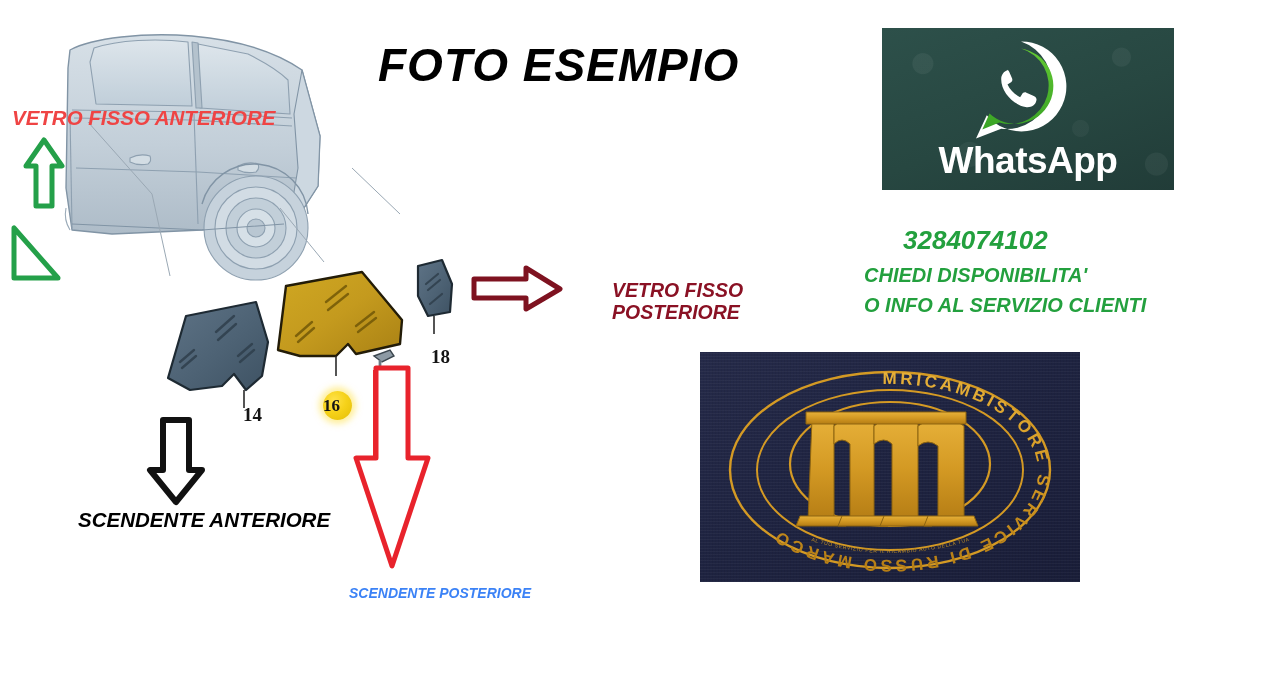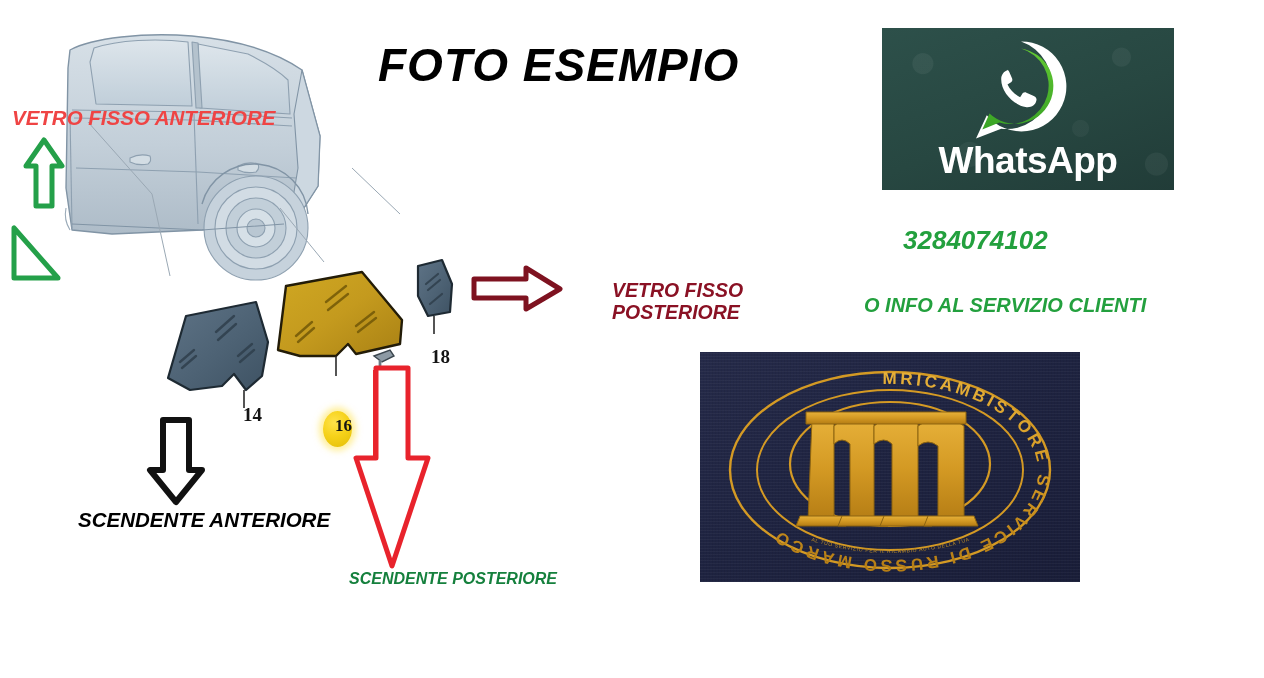--- a/index.html
+++ b/index.html
@@ -54,23 +54,23 @@
   }
   #label-scendente-anteriore {
     left: 78px;
     top: 509px;
     font-size: 20.5px;
     color: #000000;
     z-index: 6;
   }
   #label-scendente-posteriore {
     left: 349px;
-    top: 570px;
-    font-size: 16px;
-    color: #15803d;
+    top: 586px;
+    font-size: 14px;
+    color: #3b82f6;
     z-index: 6;
   }
 
   
   #annotation-layer {
     left: 0;
     top: 0;
     width: 1264px;
     height: 678px;
     z-index: 5;
@@ -100,32 +100,32 @@
     font-weight: bold;
     color: #141414;
     z-index: 4;
   }
   #part-number-14 { left: 235px; top: 404px; font-size: 19px; margin-left: 8px; }
   #part-number-17 { left: 379px; top: 394px; font-size: 19px; }
   #part-number-18 { left: 431px; top: 346px; font-size: 19px; }
 
   #part-badge-16 {
     left: 323px;
-    top: 411px;
+    top: 391px;
     width: 29px;
-    height: 36px;
+    height: 29px;
     border-radius: 50%;
     background: radial-gradient(circle at 38% 32%, #ffe24a 0%, #f6d21a 45%, #e3bd05 100%);
     box-shadow: 0 0 6px 4px rgba(255,226,74,0.55);
     color: #141414;
     font-family: "Liberation Serif", serif;
     font-weight: bold;
     font-size: 17px;
     line-height: 29px;
-    text-align: right;
+    text-align: left;
     z-index: 4;
   }
 
   
   #part-17-highlight-box {
     left: 373px;
     top: 370px;
     width: 30px;
     height: 100px;
     border: 4px solid #ef2b2b;
@@ -374,20 +374,21 @@
 
       <path d="M45,38 c-4,1 -7,5 -7,10 c0,14 13,28 27,31 c6,1 11,-2 12,-7
                c1,-3 -1,-5 -4,-6 l-7,-3 c-2,-1 -4,0 -5,2 l-2,3
                c-6,-3 -11,-8 -14,-14 l3,-2 c2,-1 3,-3 2,-5 l-3,-7
                c-1,-2 -3,-3 -2,-2 Z" fill="#ffffff"></path>
     </svg>
     <div id="whatsapp-wordmark">WhatsApp</div>
   </div>
 
   <div class="abs" id="phone-number">3284074102</div>
+  <div class="abs contact-line" id="contact-line-1">CHIEDI DISPONIBILITA'</div>
   <div class="abs contact-line" id="contact-line-2">O INFO AL SERVIZIO CLIENTI</div>
 
   <div class="abs" id="shop-logo-photo">
     <svg viewBox="0 0 380 230" width="380" height="230">
       <defs>
         <path id="ringPathOuter" d="M 190,208 m -148,-88 a 148,88 0 1 1 296,0 a 148,88 0 1 1 -296,0"></path>
         <linearGradient id="goldThread" x1="0" y1="0" x2="0" y2="1">
           <stop offset="0%" stop-color="#e7b13a"></stop>
           <stop offset="48%" stop-color="#d49a24"></stop>
           <stop offset="100%" stop-color="#b47c14"></stop>

